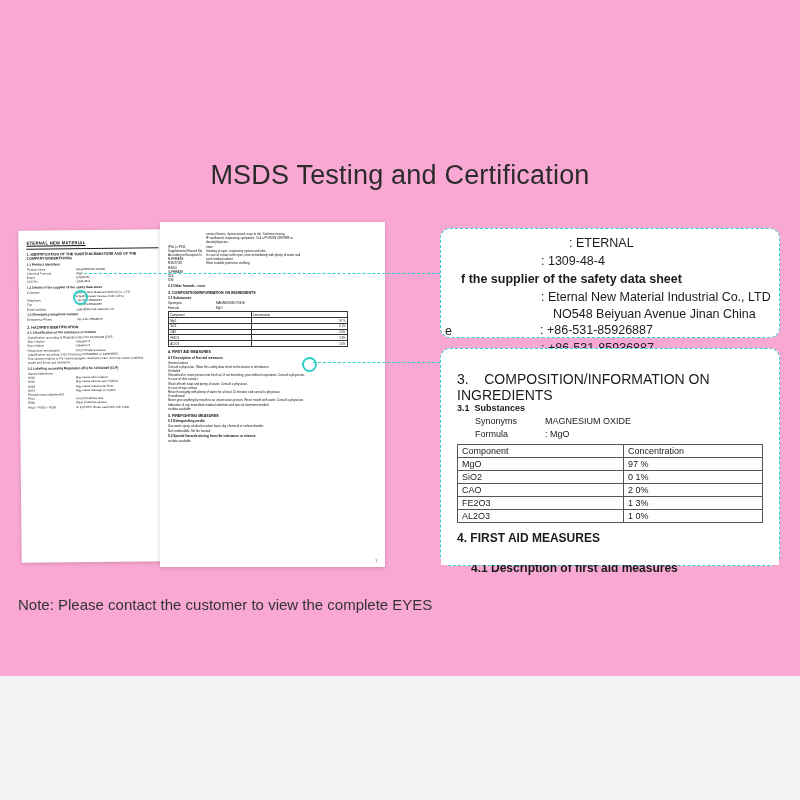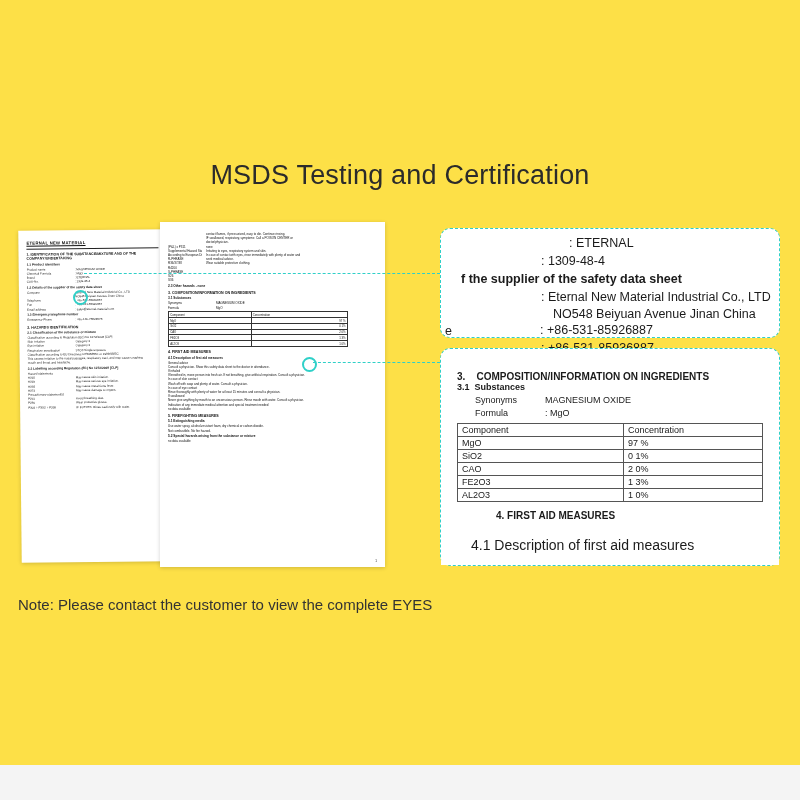--- a/index.html
+++ b/index.html
@@ -9,22 +9,22 @@
   body {
     width: 800px;
     height: 800px;
     background: #f4f4f4;
     font-family: "Liberation Sans", sans-serif;
     overflow: hidden;
   }
   .page {
     position: relative;
     width: 800px;
-    height: 765px;
-    background: #fde047;
+    height: 676px;
+    background: #f9a8d4;
   }
   .title {
     position: absolute;
     top: 160px;
     left: 0;
     width: 800px;
     text-align: center;
     font-size: 27px;
     color: #2b2b2b;
     font-weight: 400;
@@ -187,22 +187,22 @@
 
   
   .cb-inner {
     position: absolute;
     inset: 0;
     padding: 22px 16px 10px 16px;
     box-sizing: border-box;
     color: #1b1b1b;
   }
   .cb-sec {
-    font-size: 10px;
-    font-weight: bold;
+    font-size: 14px;
+    font-weight: normal;
   }
   .cb-sub {
     font-size: 9px;
     font-weight: bold;
   }
   .cb-row {
     display: flex;
     font-size: 9px;
     margin-top: 3px;
   }
@@ -218,28 +218,27 @@
     border: 0.8px solid #555;
     padding: 1px 4px;
     text-align: left;
     font-weight: normal;
   }
   .cb-table th.conc, .cb-table td.conc {
     text-align: left;
     width: 130px;
   }
   .cb-foot1 {
-    font-size: 10px;
+    font-size: 12px;
     font-weight: bold;
     margin-top: 8px;
-    margin-left: 39px;
   }
   .cb-foot2 {
-    font-size: 14px;
-    font-weight: normal;
+    font-size: 12px;
+    font-weight: bold;
     margin-top: 16px;
     padding-left: 14px;
   }
   .cut-fade {
     position: absolute;
     left: 0; right: 0; bottom: 0;
     height: 14px;
     background: linear-gradient(to bottom, rgba(255,255,255,0), #ffffff 70%);
   }
 </style>

